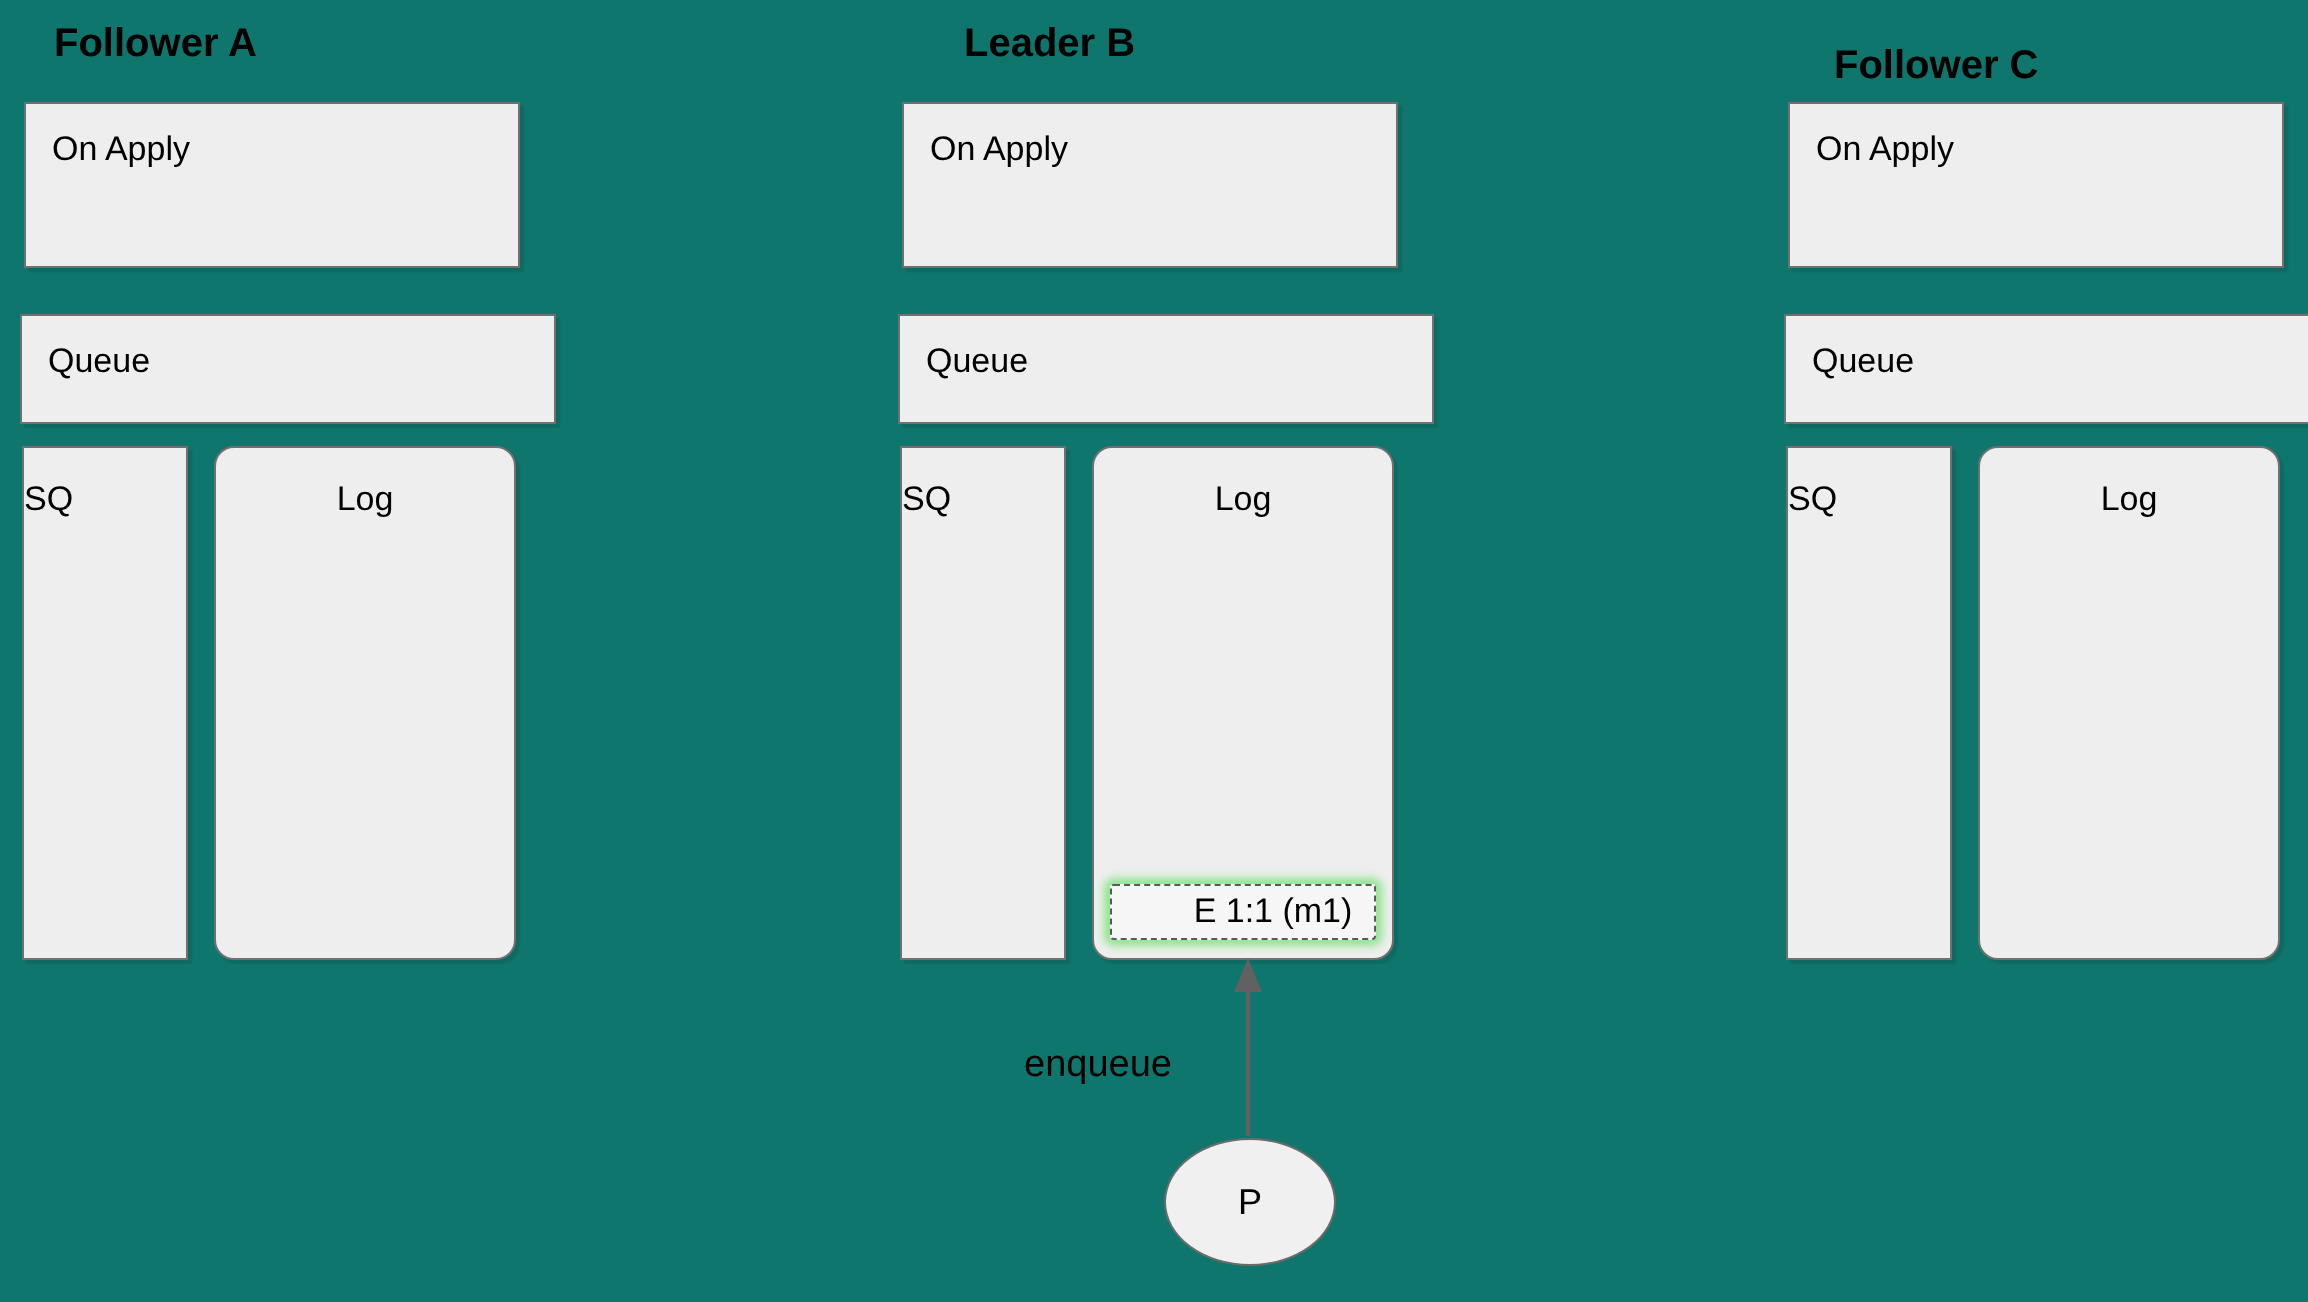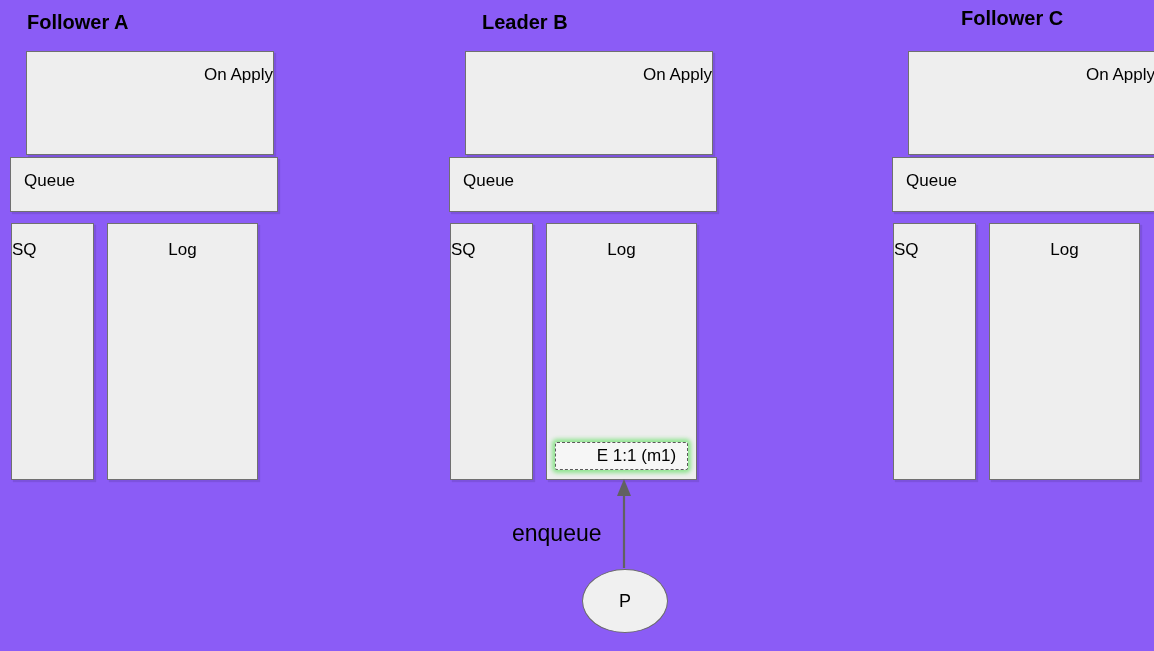--- a/index.html
+++ b/index.html
@@ -6,21 +6,21 @@
     margin: 0;
     padding: 0;
     background: #ffffff;
     font-family: "Liberation Sans", sans-serif;
     color: #000000;
   }
   #canvas {
     position: relative;
     width: 1154px;
     height: 651px;
-    background: #8b5cf6;
+    background: #0f766e;
     overflow: hidden;
   }
   .node-col {
     position: absolute;
     top: 0;
     width: 248px;
     height: 651px;
   }
   #node-a { left: 10px; }
   #node-b { left: 449px; }
@@ -29,55 +29,55 @@
   .node-title {
     position: absolute;
     top: 9px;
     font-size: 20px;
     font-weight: bold;
     line-height: 26px;
     white-space: nowrap;
   }
   #node-a .node-title { left: 17px; }
   #node-b .node-title { left: 33px; text-align: right; }
-  #node-c .node-title { left: 25px; top: 5px; margin-left: 44px; }
+  #node-c .node-title { left: 25px; top: 20px; }
 
   .box {
     position: absolute;
     box-sizing: border-box;
     background: #eeeeee;
     border: 1.5px solid #707070;
     box-shadow: 2px 2px 1px rgba(0,0,0,0.10);
     font-size: 17px;
     line-height: 22px;
   }
   .box .box-label { display: block; }
 
   .on-apply-box {
-    left: 16px; top: 51px;
-    width: 248px; height: 104px;
+    left: 2px; top: 51px;
+    width: 248px; height: 83px;
     padding: 12px 0 0 13px;
-    text-align: right;
   }
   .queue-box {
     left: 0; top: 157px;
     width: 268px; height: 55px;
     padding: 12px 0 0 13px;
   }
   .sq-box {
     left: 1px; top: 223px;
     width: 83px; height: 257px;
     padding-top: 15px;
     text-align: left;
   }
   .log-box {
     left: 97px; top: 223px;
     width: 151px; height: 257px;
     padding-top: 15px;
     text-align: center;
+    border-radius: 10px;
   }
 
   .log-entry {
     position: absolute;
     left: 8px;
     right: 8px;
     bottom: 9px;
     height: 28px;
     box-sizing: border-box;
     background: #f6f6f6;
@@ -95,21 +95,21 @@
     position: absolute;
     left: 0; top: 0;
     width: 1154px; height: 651px;
     pointer-events: none;
   }
 
   .edge-label {
     position: absolute;
     left: 512px;
     top: 521px;
-    font-size: 23px;
+    font-size: 19px;
     line-height: 24px;
     white-space: nowrap;
   }
 
   .producer-ellipse {
     position: absolute;
     left: 582px;
     top: 569px;
     width: 86px;
     height: 64px;

